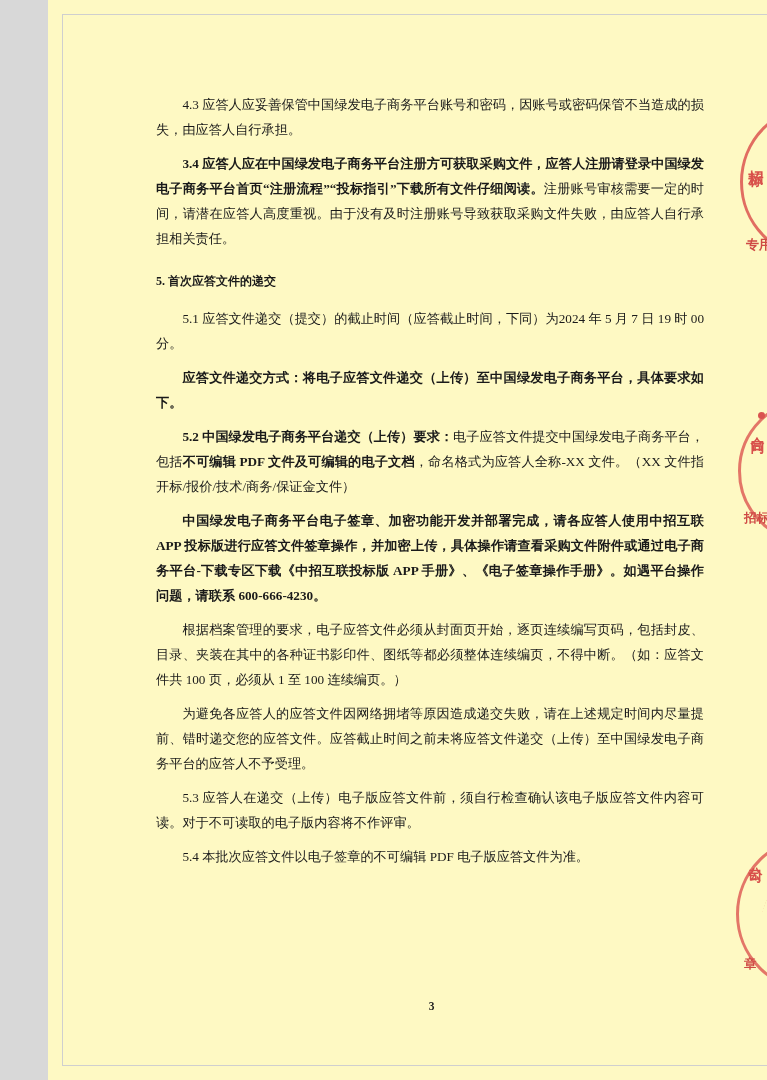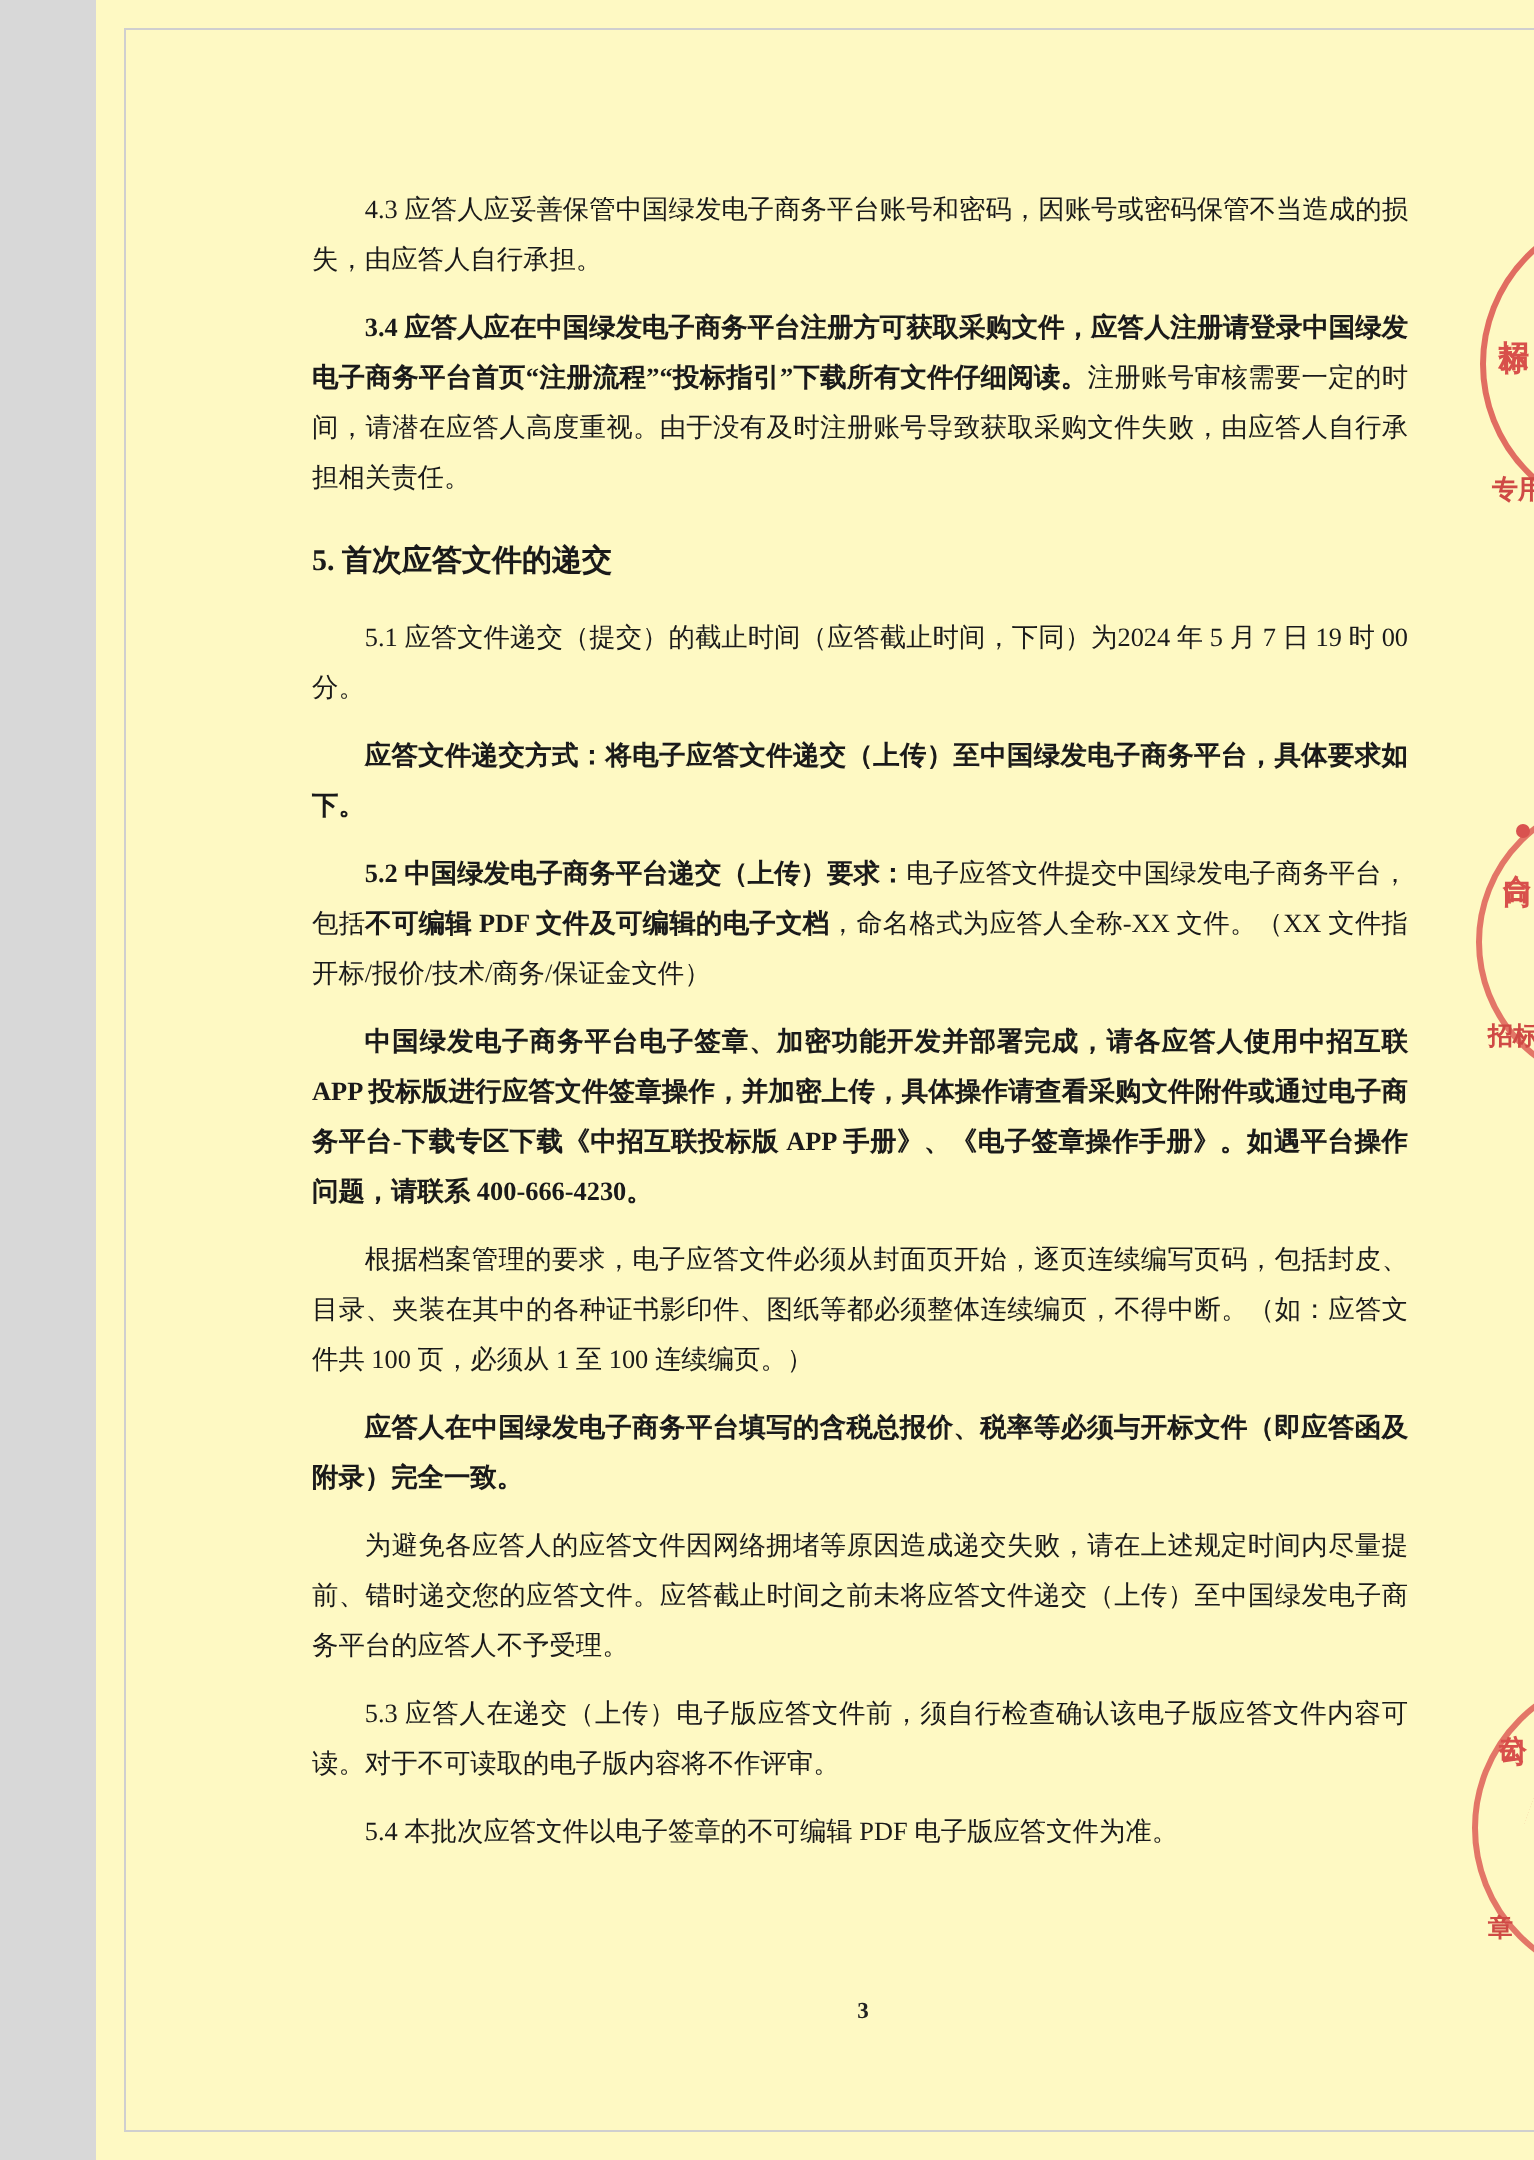--- a/index.html
+++ b/index.html
@@ -43,21 +43,21 @@
     text-align: justify;
     text-justify: inter-ideograph;
   }
   p.indent {
     text-indent: 2em;
   }
   .bold {
     font-weight: bold;
   }
   .section-heading {
-    font-size: 15px;
+    font-size: 12px;
     font-weight: bold;
     line-height: 25px;
     margin: 18px 0 12px 0;
   }
   .page-number {
     position: absolute;
     left: 0;
     top: 1000px;
     width: 767px;
     text-align: center;
@@ -171,30 +171,27 @@
 
     <p class="indent">
       <span class="bold">应答文件递交方式：将电子应答文件递交（上传）至中国绿发电子商务平台，具体要求如下。</span>
     </p>
 
     <p class="indent">
       <span class="bold">5.2 中国绿发电子商务平台递交（上传）要求：</span><span>电子应答文件提交中国绿发电子商务平台，包括</span><span class="bold">不可编辑 PDF 文件及可编辑的电子文档</span><span>，命名格式为应答人全称-XX 文件。（XX 文件指开标/报价/技术/商务/保证金文件）</span>
     </p>
 
     <p class="indent">
-      <span class="bold">中国绿发电子商务平台电子签章、加密功能开发并部署完成，请各应答人使用中招互联 APP 投标版进行应答文件签章操作，并加密上传，具体操作请查看采购文件附件或通过电子商务平台-下载专区下载《中招互联投标版 APP 手册》、《电子签章操作手册》。如遇平台操作问题，请联系 400-666-4230。</span>
+      <span class="bold">中国绿发电子商务平台电子签章、加密功能开发并部署完成，请各应答人使用中招互联 APP 投标版进行应答文件签章操作，并加密上传，具体操作请查看采购文件附件或通过电子商务平台-下载专区下载《中招互联投标版 APP 手册》、《电子签章操作手册》。如遇平台操作问题，请联系 600-666-4230。</span>
     </p>
 
     <p class="indent">
       <span>根据档案管理的要求，电子应答文件必须从封面页开始，逐页连续编写页码，包括封皮、目录、夹装在其中的各种证书影印件、图纸等都必须整体连续编页，不得中断。（如：应答文件共 100 页，必须从 1 至 100 连续编页。）</span>
     </p>
 
-    <p class="indent">
-      <span class="bold">应答人在中国绿发电子商务平台填写的含税总报价、税率等必须与开标文件（即应答函及附录）完全一致。</span>
-    </p>
 
     <p class="indent">
       <span>为避免各应答人的应答文件因网络拥堵等原因造成递交失败，请在上述规定时间内尽量提前、错时递交您的应答文件。应答截止时间之前未将应答文件递交（上传）至中国绿发电子商务平台的应答人不予受理。</span>
     </p>
 
     <p class="indent">
       <span>5.3 应答人在递交（上传）电子版应答文件前，须自行检查确认该电子版应答文件内容可读。对于不可读取的电子版内容将不作评审。</span>
     </p>
 
     <p class="indent">

